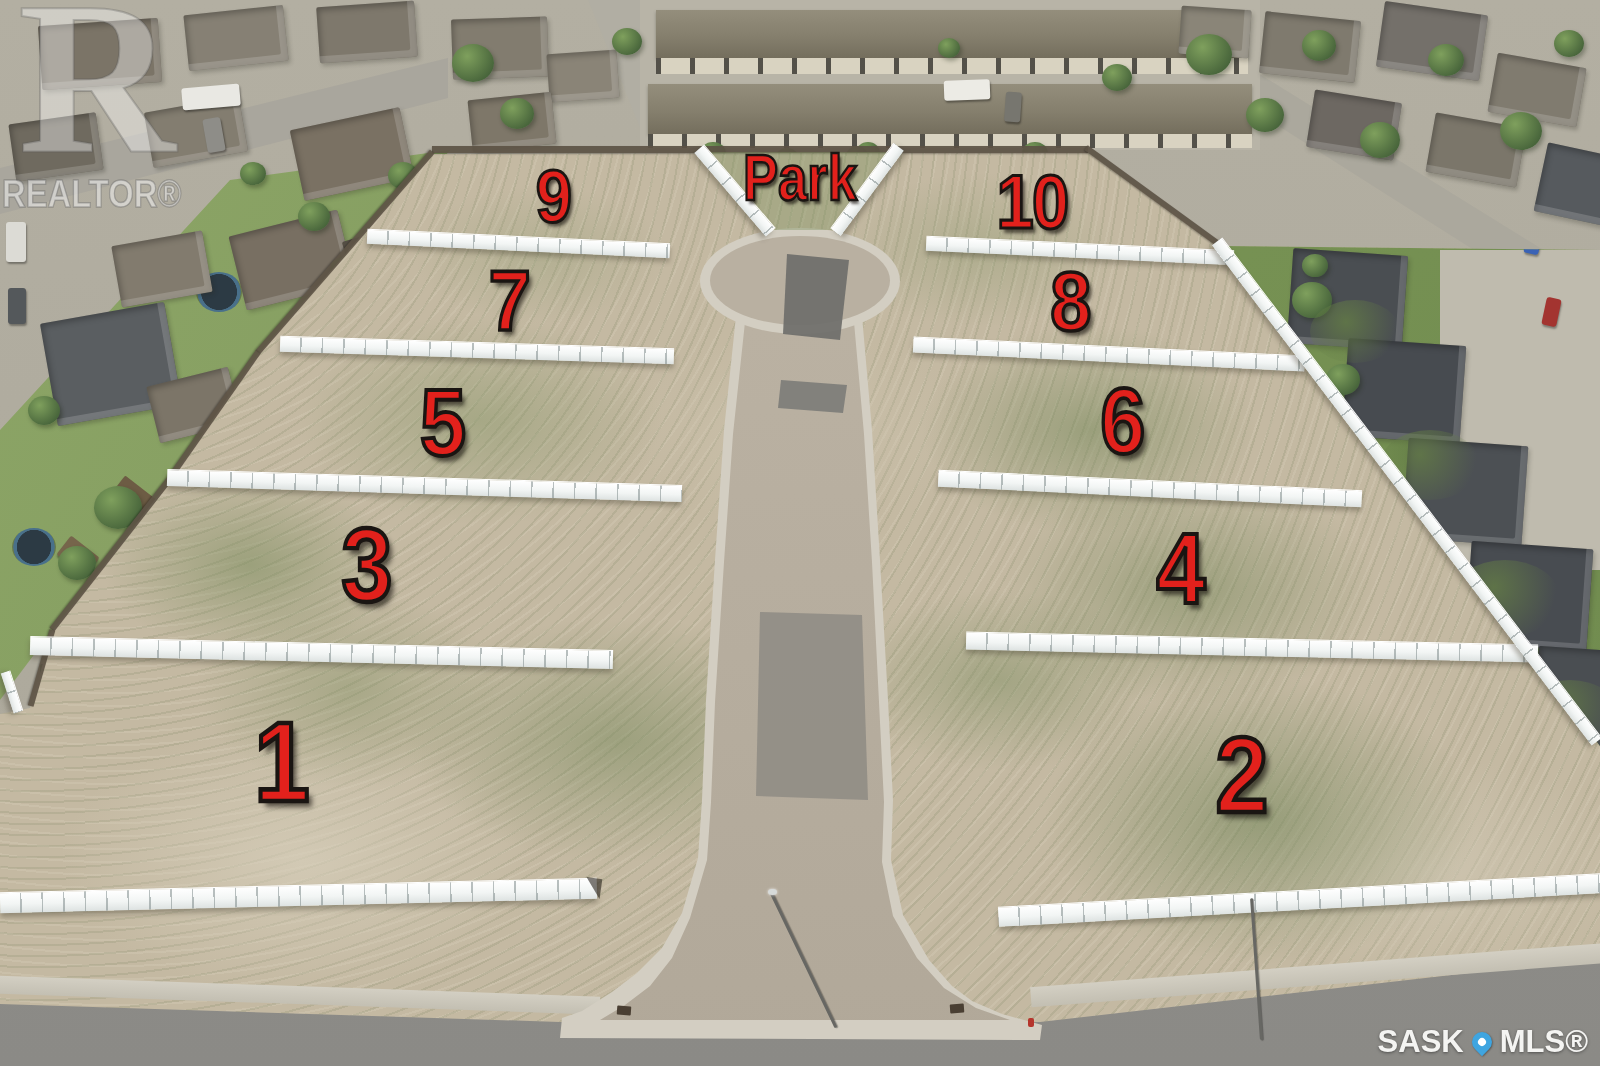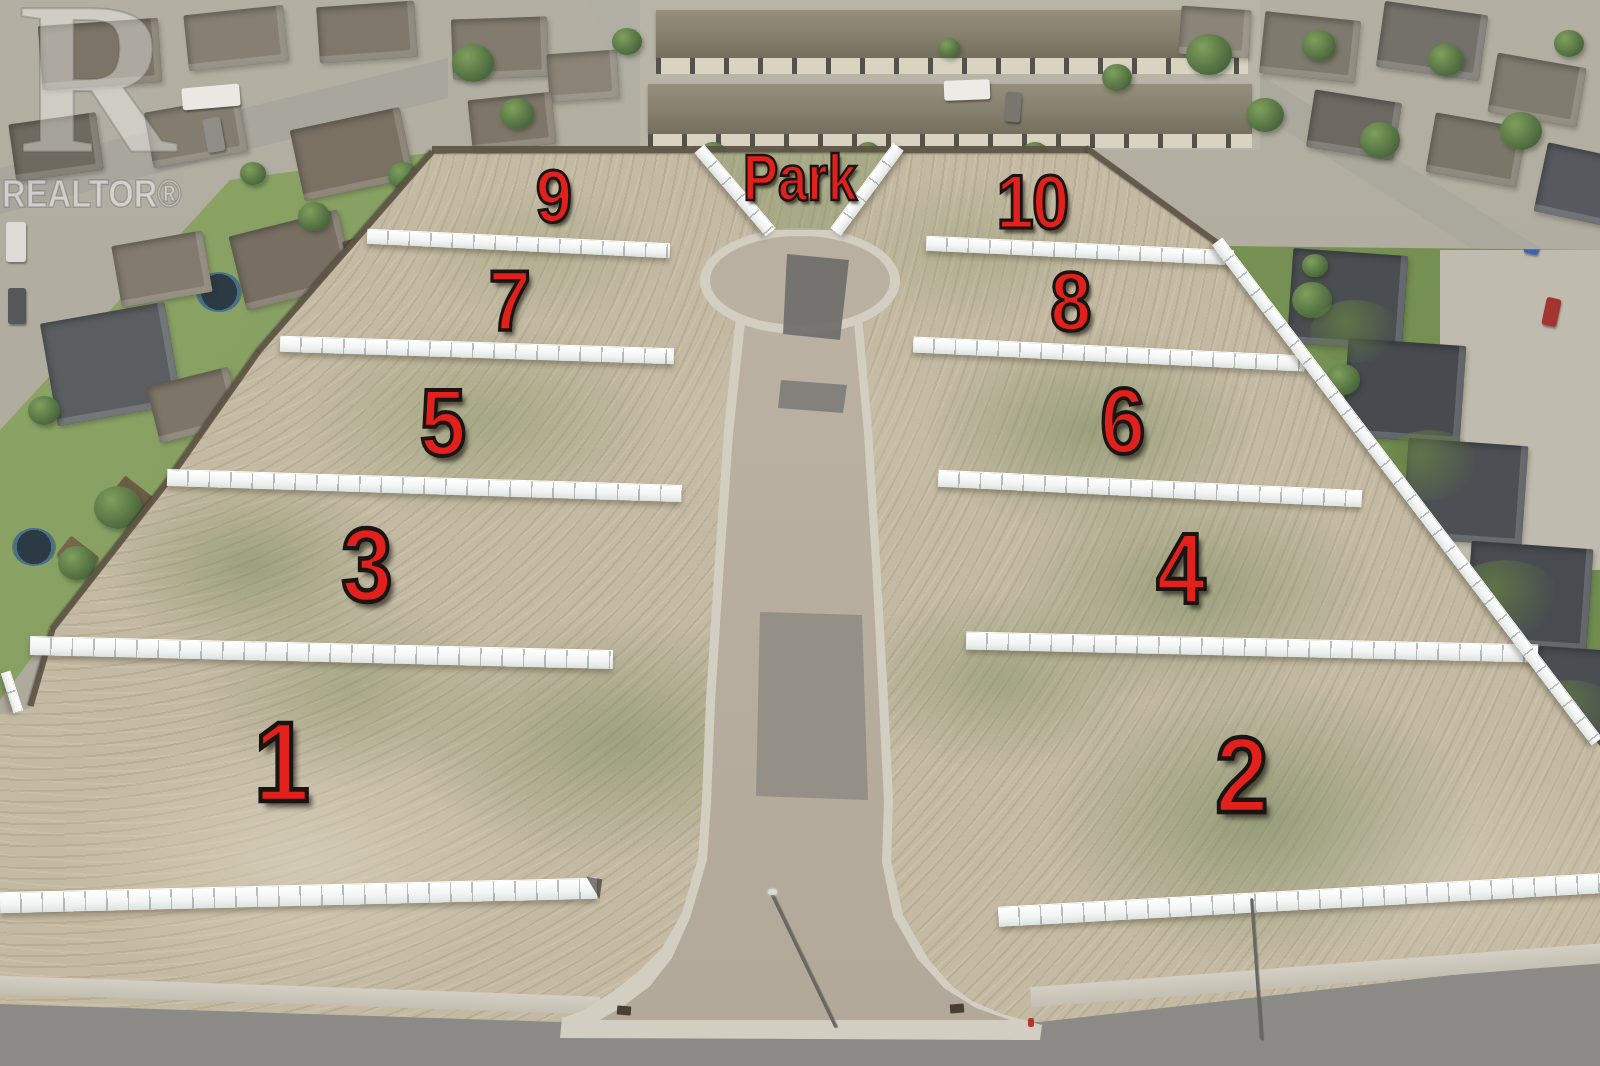--- a/index.html
+++ b/index.html
@@ -256,14 +256,19 @@
   <div class="lot-label" style="left:509px;top:300px;font-size:86px;">7</div>
   <div class="lot-label" style="left:1070px;top:301px;font-size:84px;">8</div>
   <div class="lot-label" style="left:553px;top:197px;font-size:74px;">9</div>
   <div class="lot-label" style="left:1032px;top:202px;font-size:76px;">10</div>
   <div class="lot-label park-label" style="left:800px;top:178px;font-size:64px;letter-spacing:0;">Park</div>
 
   <div class="realtor">
     <div class="realtor-r">R</div>
     <div class="realtor-label">REALTOR®</div>
   </div>
+  <div class="mls">
+    <span>SASK</span>
+    <span class="mls-pin"></span>
+    <span>MLS®</span>
+  </div>
 
 </div>
 
 </body></html>

